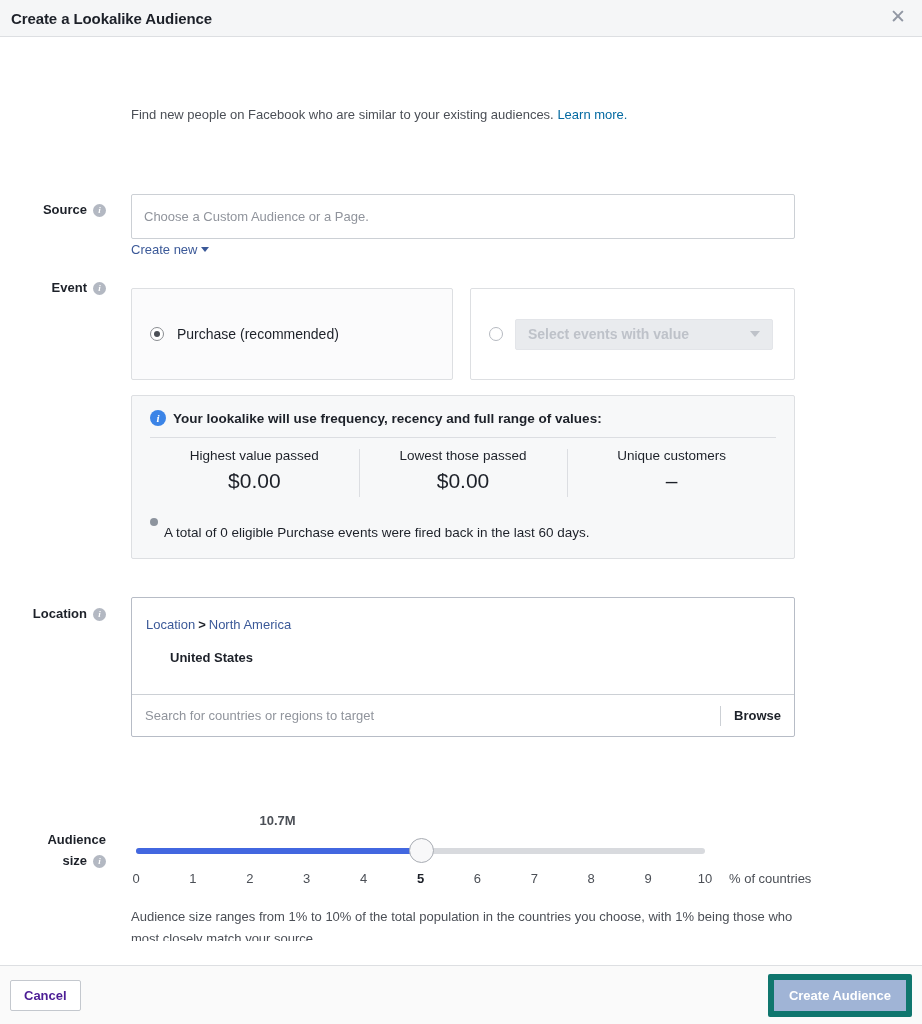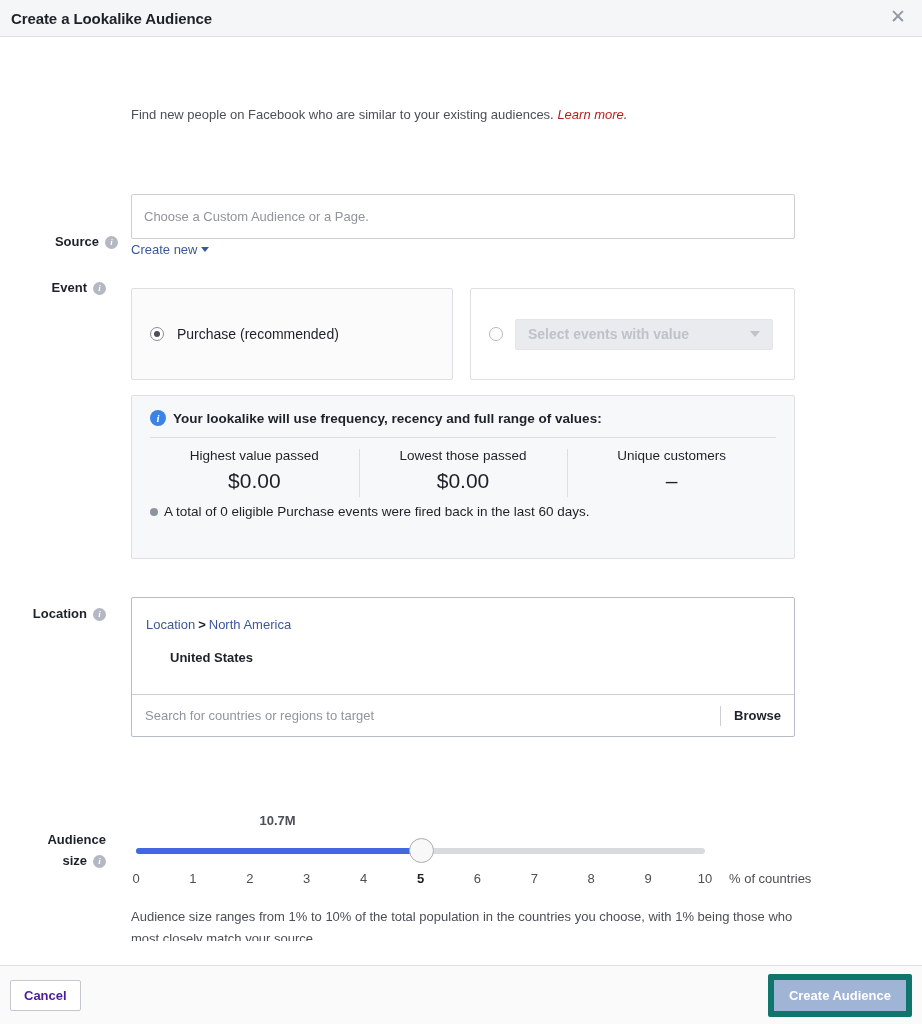--- a/index.html
+++ b/index.html
@@ -64,24 +64,23 @@
   }
 
   .intro {
     position: absolute;
     left: 131px;
     top: 46px;
     font-size: 13px;
     color: #4b4f56;
   }
   .intro a {
-    color: #b91c1c;
+    color: #0369a1;
     text-decoration: none;
     font-weight: normal;
-    font-style: italic;
   }
 
   
   .field-label {
     position: absolute;
     width: 106px;
     text-align: right;
     font-size: 13px;
     font-weight: bold;
     color: #1d2129;
@@ -287,20 +286,21 @@
   .dot {
     width: 8px; height: 8px;
     border-radius: 50%;
     background: #8d949e;
     flex: 0 0 8px;
   }
   .info-foot-text {
     margin-left: 6px;
     font-size: 13.5px;
     color: #1d2129;
+    margin-top: 21px;
   }
 
   
   .location-box {
     position: absolute;
     left: 131px;
     top: 536px;
     width: 664px;
     box-sizing: border-box;
     border: 1px solid #b7bcc6;
@@ -477,21 +477,21 @@
     <div class="close-btn">✕</div>
   </div>
 
   <div class="dialog-body">
 
     <div class="intro">
       <span>Find new people on Facebook who are similar to your existing audiences.</span>
       <a href="#">Learn more.</a>
     </div>
 
-    <div class="field-label" style="left:12px; top:140px;margin-top:32px;">
+    <div class="field-label" style="left:0; top:140px;">
       <span class="label-wrap">
         <span>Source</span><span class="info-icon">i</span>
       </span>
     </div>
     <input class="source-input" type="text" placeholder="Choose a Custom Audience or a Page." style="">
     <div class="create-new">
       <span>Create new</span><span class="caret"></span>
     </div>
 
     <div class="field-label" style="left:0; top:218px;">

